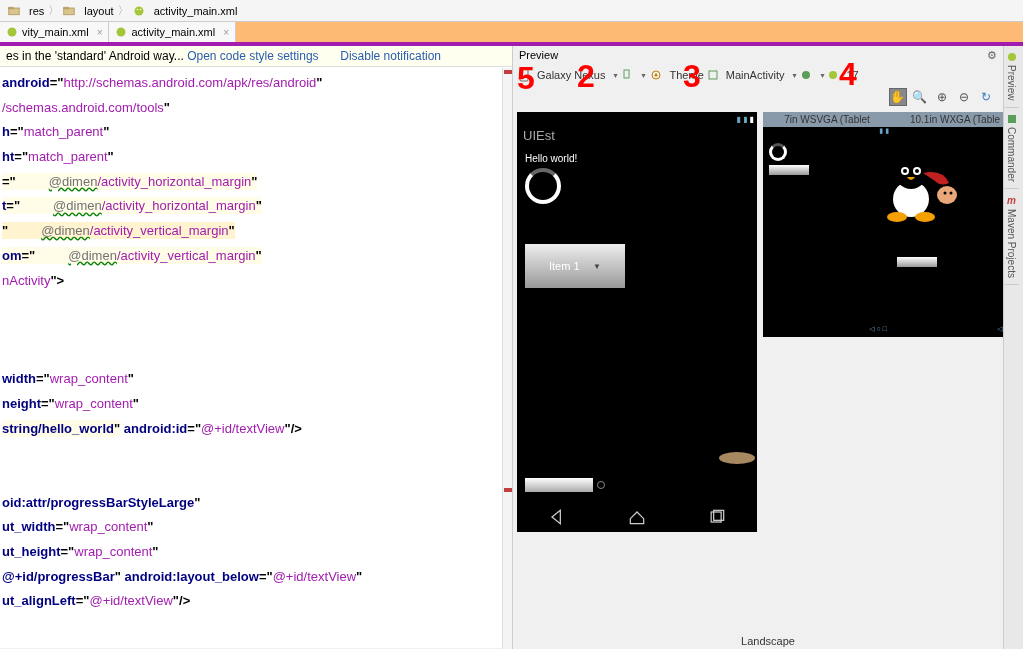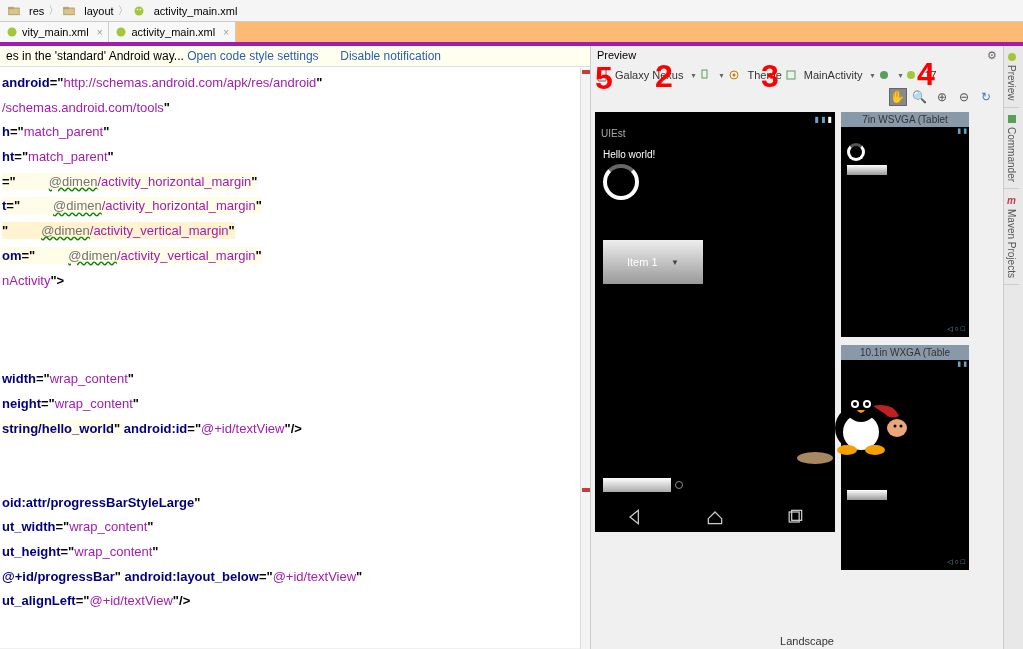--- a/index.html
+++ b/index.html
@@ -42,33 +42,33 @@
 .pv-toolbar2 { display:flex; justify-content:flex-end; gap:4px; padding:2px 6px; }
 .pv-toolbar2 .ibtn { width:18px; height:18px; display:flex; align-items:center; justify-content:center; cursor:pointer; color:#555; font-size:12px; }
 .pv-toolbar2 .ibtn.boxed { background:#888; border:1px solid #666; }
 
 .red-num { position:absolute; color:#ff0000; font-size:32px; font-weight:bold; font-family:Arial; z-index:10; }
 
 .canvas { flex:1; background:#f0f0f0; overflow:hidden; display:flex; padding:4px; gap:6px; position:relative; }
 .phone { background:#000; position:relative; }
 .phone.main-phone { width:240px; height:420px; }
 .phone .status-bar { height:14px; display:flex; justify-content:flex-end; align-items:center; padding:0 3px; gap:2px; color:#6ba1c4; font-size:8px; }
-.phone .app-title { color:#aaa; font-size:10px; padding:2px 6px; }
+.phone .app-title { color:#aaa; font-size:13px; padding:2px 6px; }
 .phone .content { padding:8px; }
 .hello { color:#fff; font-size:10px; }
 .progress-ring { width:36px; height:36px; border:4px solid #fff; border-top-color:#666; border-radius:50%; margin-top:4px; }
 .spinner-box { width:100px; height:44px; background:linear-gradient(#eee,#999); margin-top:40px; display:flex; align-items:center; padding:0 24px; font-size:11px; color:#fff; justify-content:space-between; }
 .spinner-box .tri { color:#444; font-size:8px; }
 .bottom-bar { position:absolute; bottom:40px; left:8px; display:flex; align-items:center; gap:4px; }
 .bottom-bar .field { width:68px; height:14px; background:linear-gradient(#fff,#aaa); }
 .bottom-bar .radio { width:8px; height:8px; border:1px solid #888; border-radius:50%; }
 .nav-bar { position:absolute; bottom:0; width:100%; height:30px; display:flex; justify-content:space-around; align-items:center; color:#fff; }
 .nav-bar svg { width:20px; height:20px; stroke:#ccc; fill:none; stroke-width:1.5; }
 
-.small-stack { display:flex; flex-direction:column; gap:8px; }
+.small-stack { display:flex; flex-direction:row; }
 .small-phone-wrap .label { font-size:10px; color:#333; background:#8899aa; padding:2px; text-align:center; }
 .small-phone { width:128px; height:210px; background:#000; position:relative; }
 .small-phone .sp-status { height:10px; display:flex; justify-content:flex-end; color:#6ba1c4; font-size:7px; padding:0 2px; gap:2px; }
 .small-phone .sp-content { padding:6px; }
 .small-phone .sp-ring { width:18px; height:18px; border:3px solid #fff; border-top-color:#555; border-radius:50%; }
 .small-phone .sp-field { width:40px; height:10px; background:linear-gradient(#fff,#999); margin-top:4px; }
 .small-phone .sp-bot { position:absolute; bottom:4px; width:100%; text-align:right; padding:0 4px; color:#6ba1c4; font-size:7px; }
 
 .penguin { position:absolute; z-index:20; }
 

